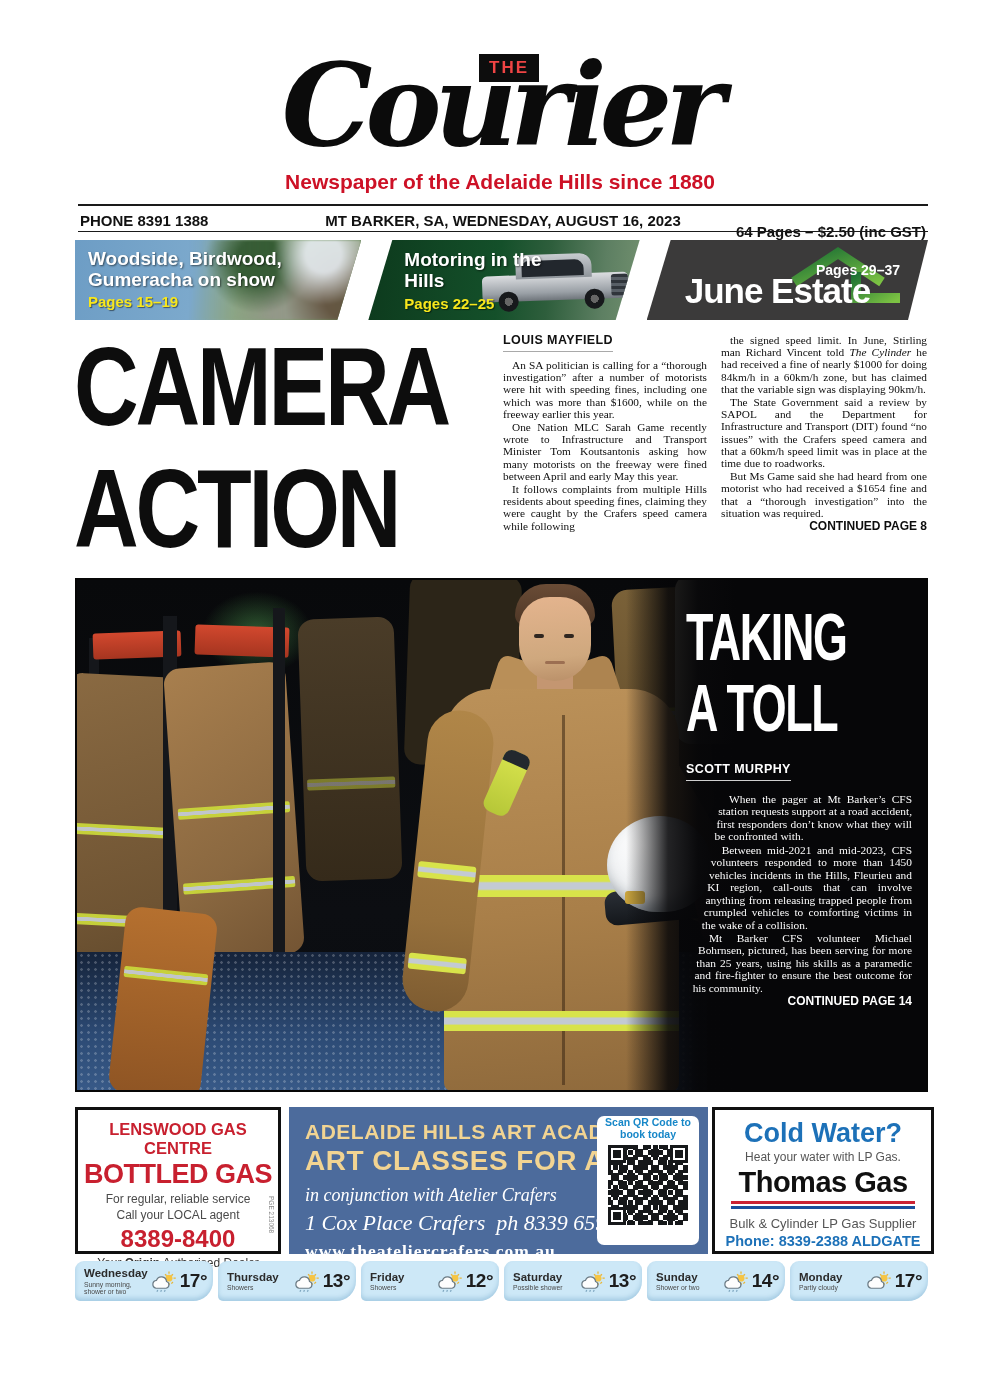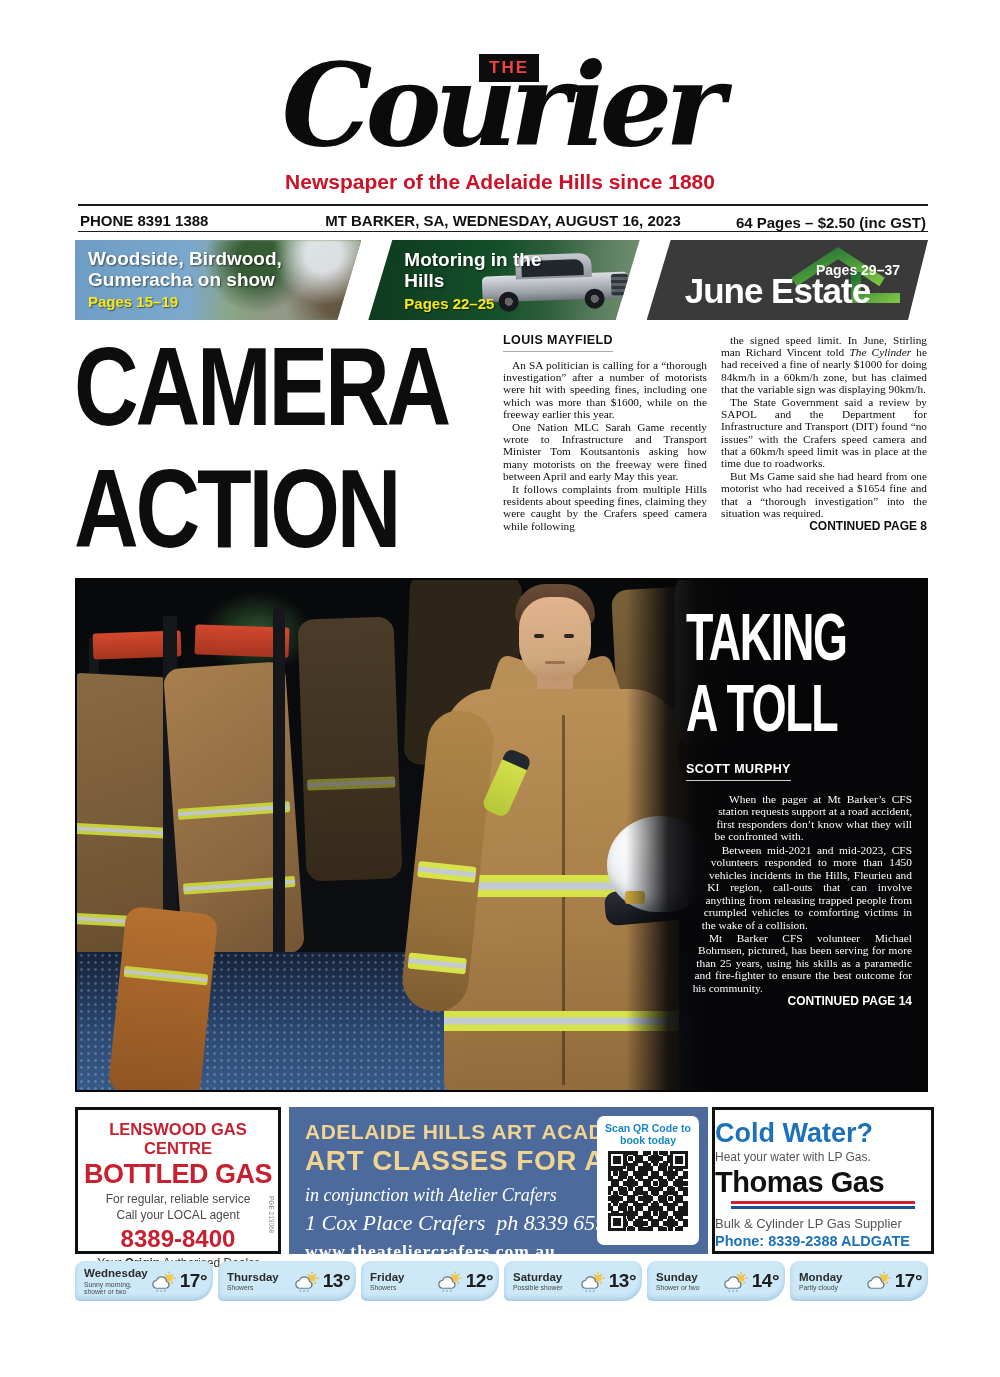--- a/index.html
+++ b/index.html
@@ -13,21 +13,21 @@
           font-family:"DejaVu Serif",serif;font-style:italic;font-weight:bold;
           font-size:114px;letter-spacing:-7px;line-height:1;color:#0b0b0b;}
   .tagline{position:absolute;left:0;top:170px;width:100%;text-align:center;
           color:#cd1126;font-weight:bold;font-size:21px;}
   .rule{position:absolute;left:78px;right:72px;border-top:2px solid #1a1a1a;}
   .rule1{top:204px}.rule2{top:231px;border-top-width:1.5px}
   .info-row{position:absolute;left:78px;right:72px;top:209px;height:20px;
           font-size:15px;font-weight:bold;}
   .info-left{position:absolute;left:2px;top:3px;}
   .info-center{position:absolute;left:0;width:100%;text-align:center;top:3px;}
-  .info-right{position:absolute;right:2px;top:5px;}
+  .info-right{position:absolute;right:2px;top:14px;}
 
   
   .banners{position:absolute;left:75px;top:240px;width:853px;height:80px;display:flex;gap:7px;}
   .banner{position:relative;overflow:hidden;height:80px;color:#fff;}
   .banner .btitle{position:relative;font-weight:bold;white-space:pre-line;
           text-shadow:1px 1px 2px rgba(0,0,0,.55);line-height:1.1;}
   .banner .bpages{position:relative;font-weight:bold;color:#f8e71c;font-size:14px;
           text-shadow:1px 1px 1px rgba(0,0,0,.5);}
   .banner1{width:287px;clip-path:polygon(0 0,100% 0,calc(100% - 24px) 100%,0 100%);
           background:linear-gradient(100deg,#6d9dc5 0%,#7ca9cc 42%,#8fa98c 58%,#7a9a68 78%,#5d7c50 100%);}
@@ -170,30 +170,30 @@
 
   .ad2{position:absolute;left:289px;top:1107px;width:419px;height:147px;background:#4c6b9c;
         box-sizing:border-box;padding:13px 16px;}
   .ad2 .l1{color:#f2d492;font-weight:bold;font-size:21px;letter-spacing:.5px;}
   .ad2 .l2{color:#f2d492;font-weight:bold;font-size:28px;letter-spacing:.5px;margin-top:1px;}
   .ad2 .l3{color:#fff;font-family:"Liberation Serif",serif;font-style:italic;font-size:18px;margin-top:8px;}
   .ad2 .l4{color:#fff;font-family:"Liberation Serif",serif;font-style:italic;font-size:22px;margin-top:4px;white-space:pre-wrap;}
   .ad2 .l5{color:#fff;font-family:"Liberation Serif",serif;font-weight:bold;font-size:17.5px;letter-spacing:1px;margin-top:5px;}
   .qrbox{position:absolute;right:9px;top:9px;width:102px;height:129px;background:#fff;border-radius:7px;
         text-align:center;}
-  .qrbox .qrlabel{color:#1787c8;font-weight:bold;font-size:10.5px;line-height:1.15;padding-top:6px;}
+  .qrbox .qrlabel{color:#1787c8;font-weight:bold;font-size:10.5px;line-height:1.15;}
   .qr{position:relative;width:80px;height:80px;margin:5px auto 0;background:
         repeating-conic-gradient(#16181a 0 25%,transparent 0 50%) 3px 4px/16px 16px,
         repeating-conic-gradient(#16181a 0 25%,#fff 0 50%) 0 0/10px 10px;}
   .qf{position:absolute;width:18px;height:18px;background:#fff;border:3.5px solid #16181a;box-sizing:border-box;}
   .qf::after{content:"";position:absolute;inset:2px;background:#16181a;}
   .qf1{left:0;top:0}.qf2{right:0;top:0}.qf3{left:0;bottom:0}
 
   .ad3{position:absolute;left:712px;top:1107px;width:216px;height:141px;border:3px solid #101010;
-        background:#fff;text-align:left;}
+        background:#fff;text-align:center;}
   .ad3 .l1{color:#1d71b8;font-weight:bold;font-size:27px;margin-top:8px;}
   .ad3 .l2{color:#555;font-size:12px;margin-top:1px;}
   .ad3 .brand{color:#101010;font-weight:bold;font-size:29px;letter-spacing:-.5px;margin-top:2px;}
   .ad3 .bars{width:85%;margin:2px auto 0;}
   .ad3 .bar-red{height:3px;background:#cc2233;}
   .ad3 .bar-blue{height:3px;background:#1b4f9c;margin-top:2px;}
   .ad3 .l3{color:#555;font-size:13px;margin-top:7px;}
   .ad3 .l4{color:#1d71b8;font-weight:bold;font-size:14.5px;margin-top:2px;}
 
   

